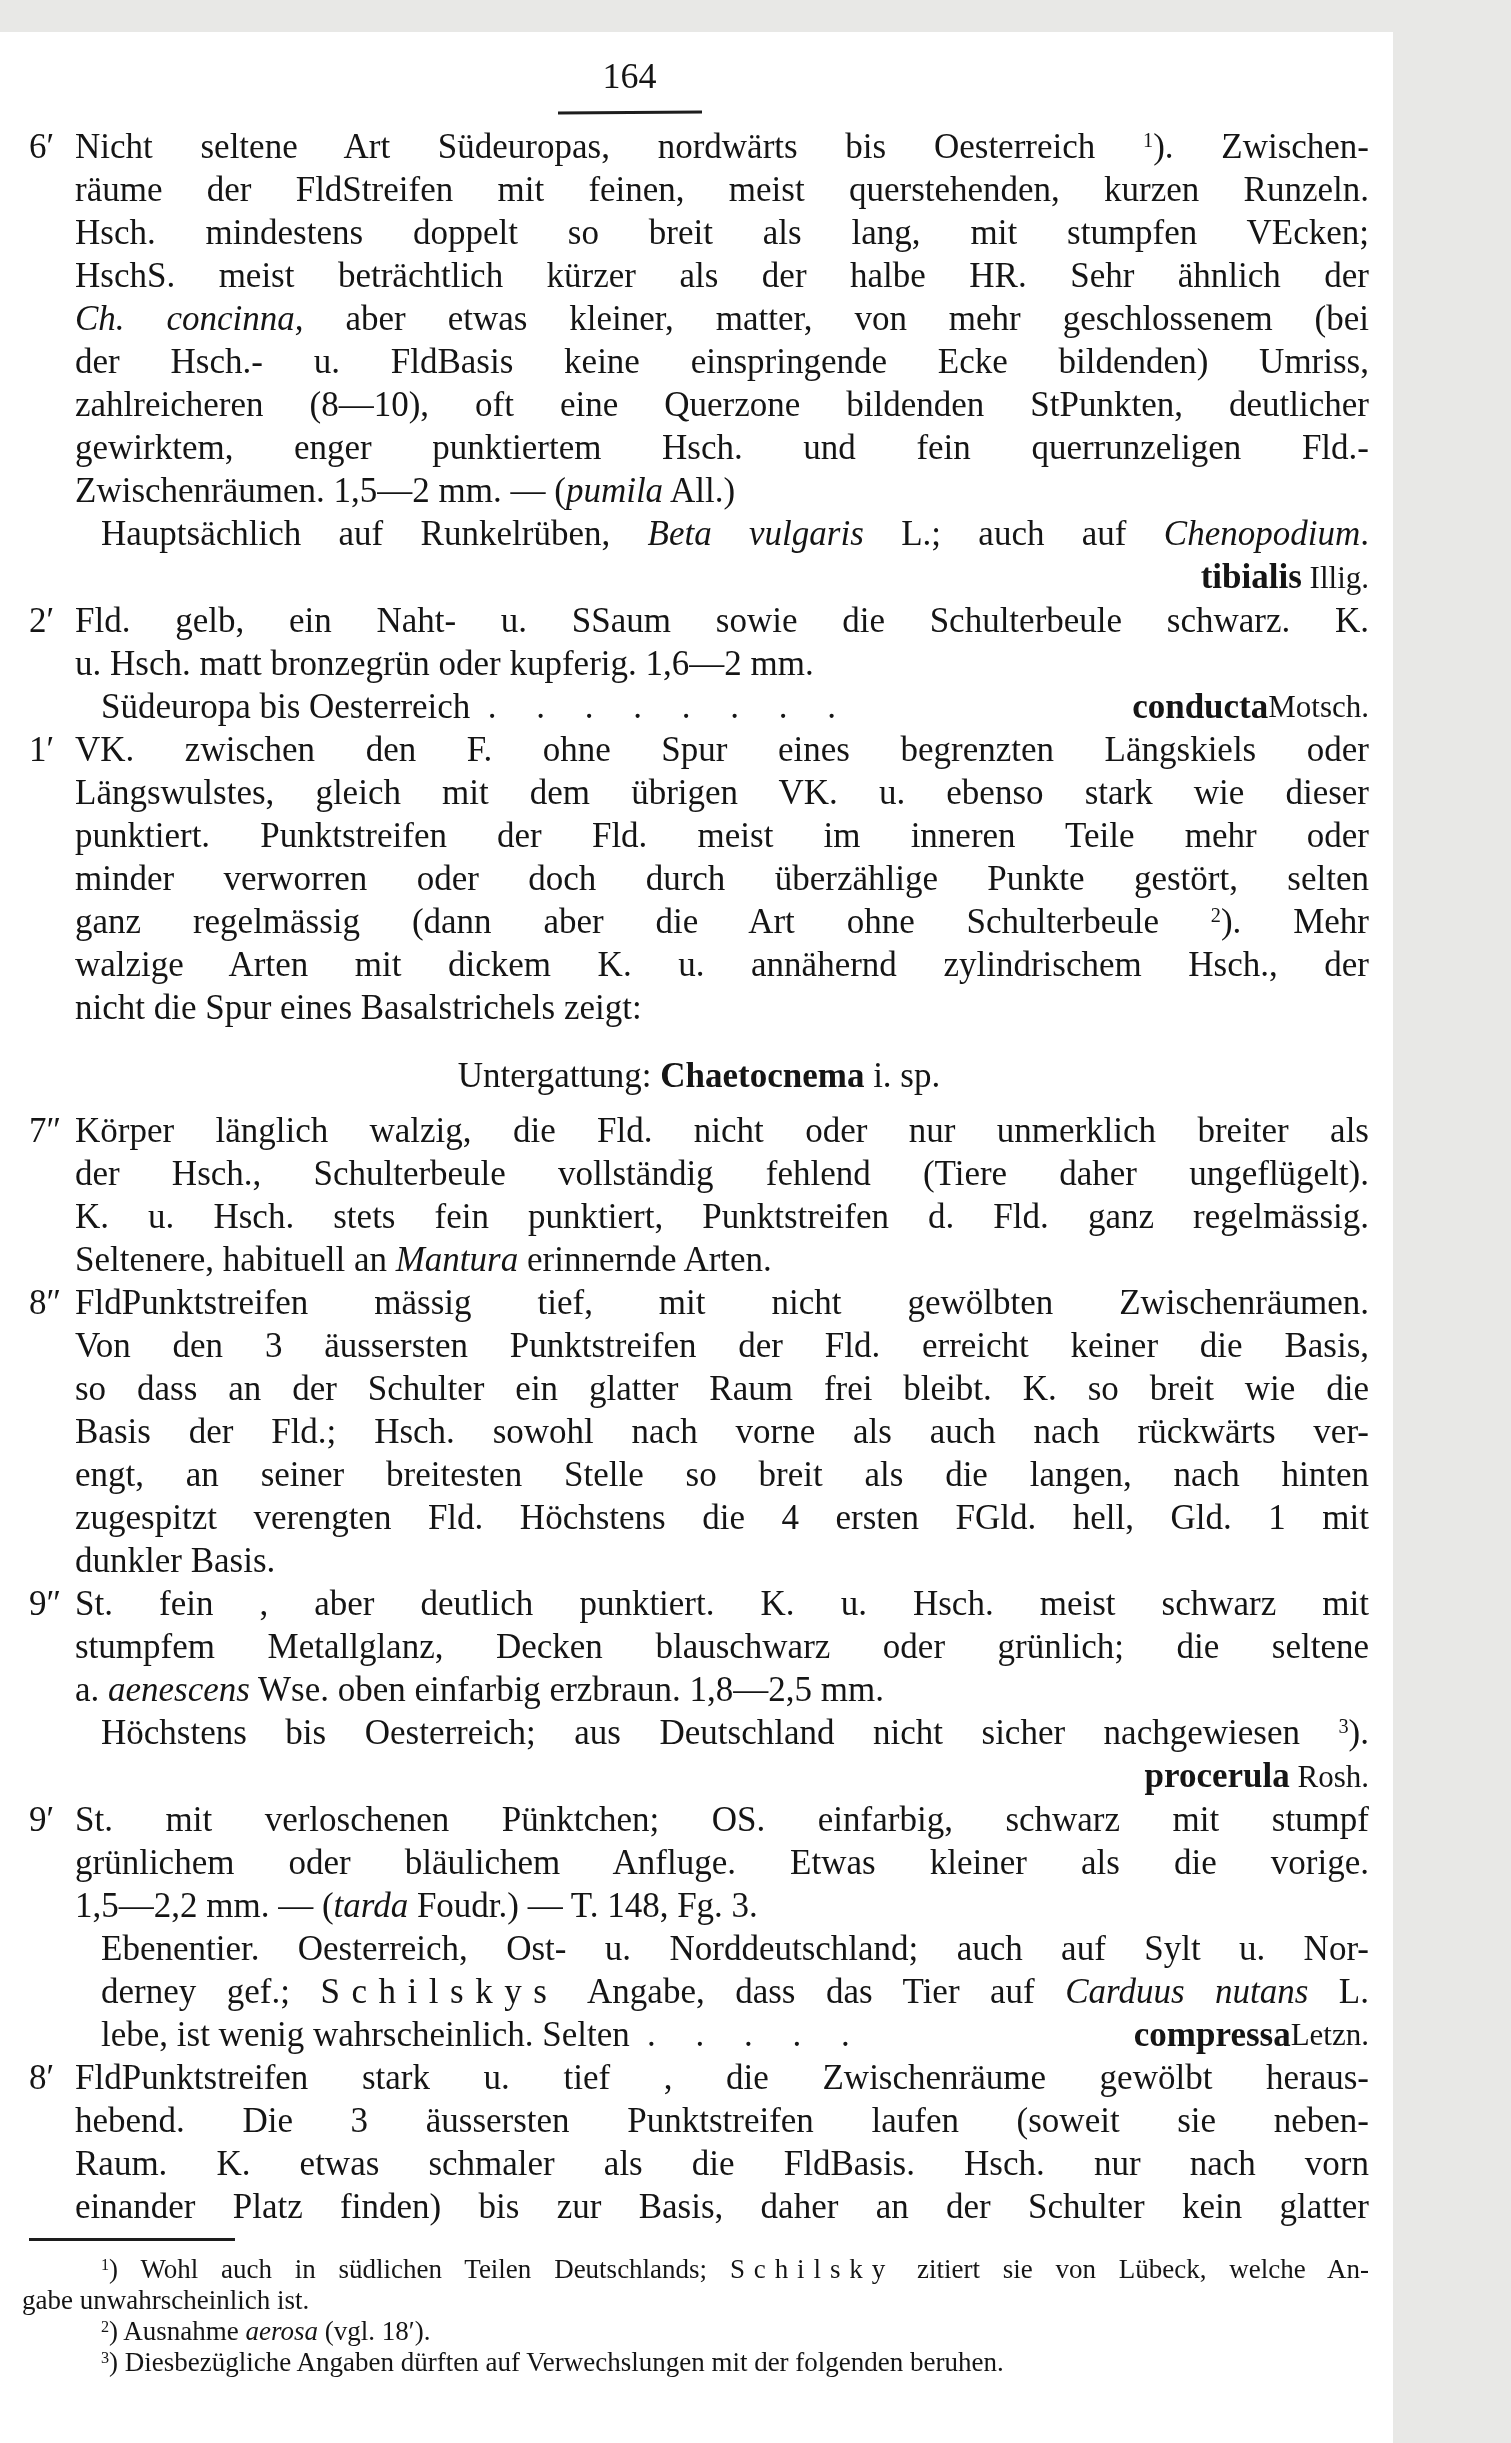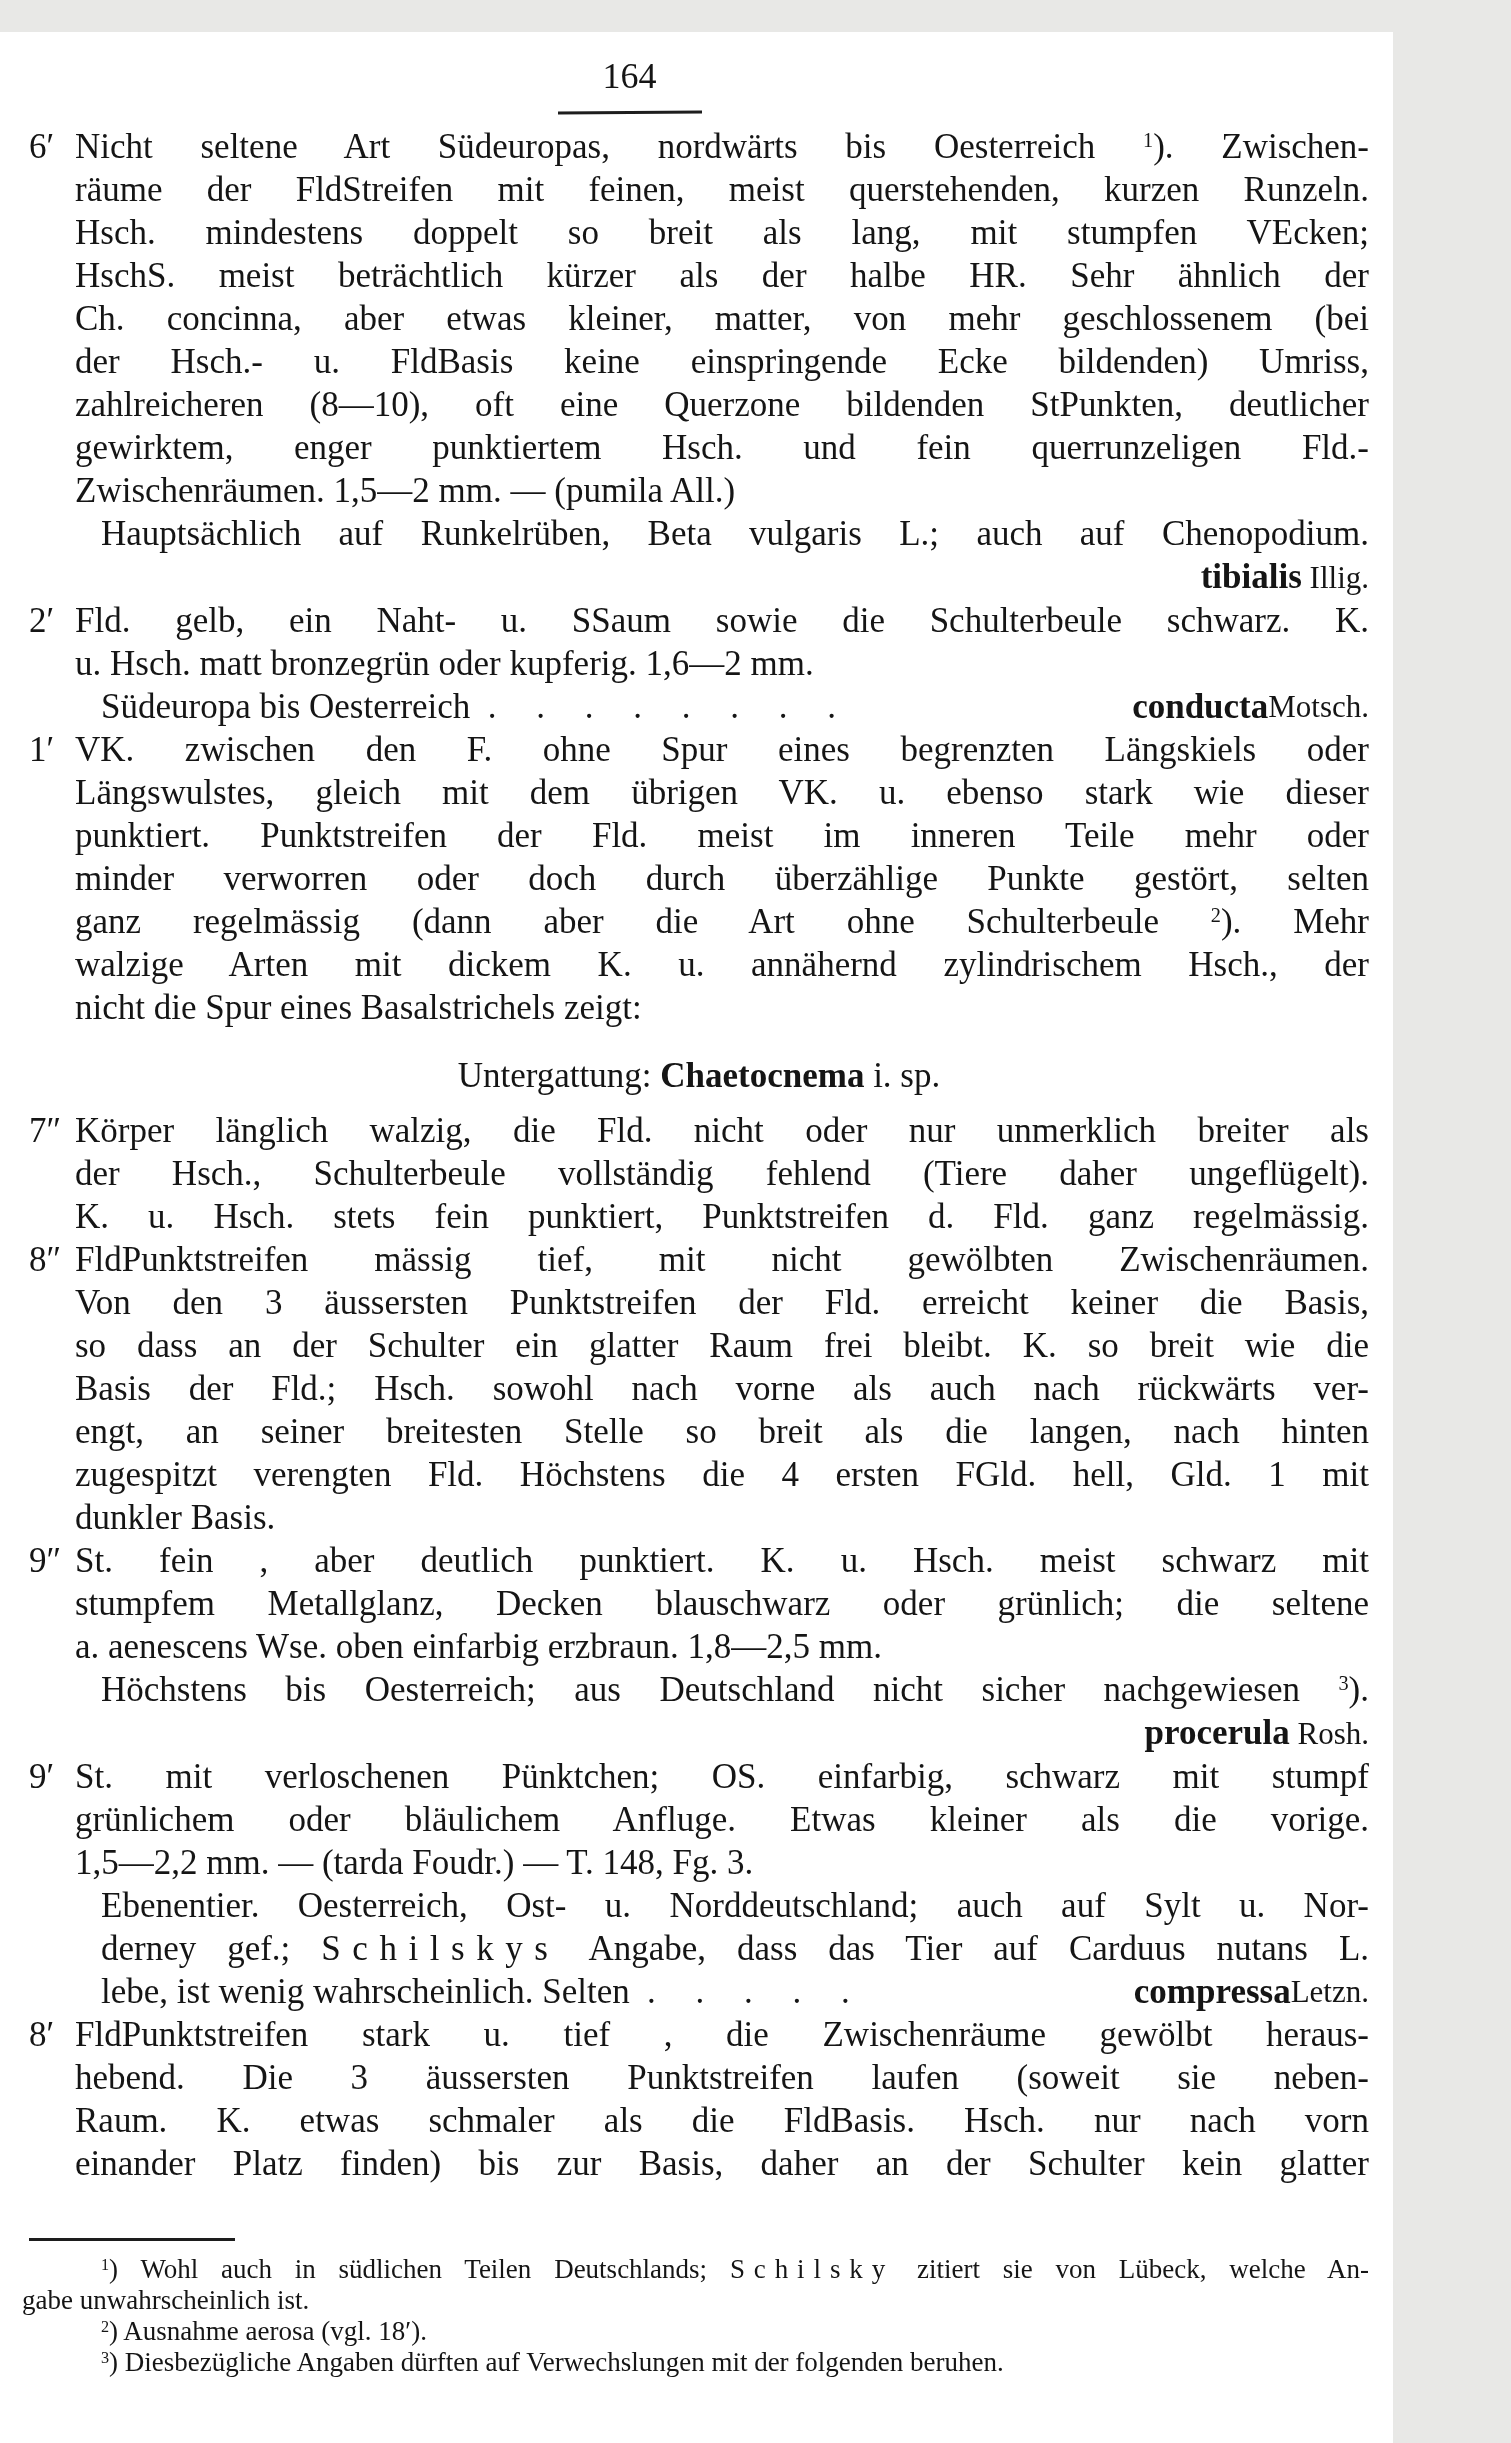--- a/index.html
+++ b/index.html
@@ -29,21 +29,21 @@
   .ln{position:relative;line-height:43px;white-space:normal;}
   .ind-main{padding-left:46px;}
   .ind-note{padding-left:72px;}
   .ind-head{padding-left:0;margin-top:25px;margin-bottom:11.5px;}
   .num{position:absolute;left:0;top:0;}
   .al-j{text-align:justify;text-align-last:justify;}
   .al-l{text-align:center;text-align-last:left;}
   .al-r{text-align:right;text-align-last:right;}
   .al-c{text-align:center;text-align-last:center;}
   .flex{display:flex;align-items:flex-end;text-align:left;text-align-last:left;}
-  .seg-i{}
+  .seg-i{font-style:italic;}
   .seg-b{font-weight:bold;}
   .seg-a{font-size:31px;}
   .seg-sp{letter-spacing:0.33em;}
   .seg-s{font-size:58%;position:relative;top:-0.52em;line-height:0;}
   .seg-d{flex:1;text-align:center;word-spacing:29px;letter-spacing:1px;
          white-space:nowrap;overflow:hidden;padding:0 17.3px;}
   
   .footnote-sep{
     position:absolute;top:2206px;left:29px;width:206px;height:2.9px;
     background:#1d1d1d;
@@ -87,20 +87,21 @@
       <div class="ln ind-main al-j"><span class="seg-r">Längswulstes, gleich mit dem übrigen VK. u. ebenso stark wie dieser</span></div>
       <div class="ln ind-main al-j"><span class="seg-r">punktiert. Punktstreifen der Fld. meist im inneren Teile mehr oder</span></div>
       <div class="ln ind-main al-j"><span class="seg-r">minder verworren oder doch durch überzählige Punkte gestört, selten</span></div>
       <div class="ln ind-main al-j"><span class="seg-r">ganz regelmässig (dann aber die Art ohne Schulterbeule </span><span class="seg-s">2</span><span class="seg-r">). Mehr</span></div>
       <div class="ln ind-main al-j"><span class="seg-r">walzige Arten mit dickem K. u. annähernd zylindrischem Hsch., der</span></div>
       <div class="ln ind-main al-l"><span class="seg-r">nicht die Spur eines Basalstrichels zeigt:</span></div>
       <div class="ln ind-head al-c"><span class="seg-r">Untergattung: </span><span class="seg-b">Chaetocnema</span><span class="seg-r"> i. sp.</span></div>
       <div class="ln ind-main al-j"><span class="num">7″</span><span class="seg-r">Körper länglich walzig, die Fld. nicht oder nur unmerklich breiter als</span></div>
       <div class="ln ind-main al-j"><span class="seg-r">der Hsch., Schulterbeule vollständig fehlend (Tiere daher ungeflügelt).</span></div>
       <div class="ln ind-main al-j"><span class="seg-r">K. u. Hsch. stets fein punktiert, Punktstreifen d. Fld. ganz regelmässig.</span></div>
+      <div class="ln ind-main al-l"><span class="seg-r">Seltenere, habituell an </span><span class="seg-i">Mantura</span><span class="seg-r"> erinnernde Arten.</span></div>
       <div class="ln ind-main al-j"><span class="num">8″</span><span class="seg-r">FldPunktstreifen mässig tief, mit nicht gewölbten Zwischenräumen.</span></div>
       <div class="ln ind-main al-j"><span class="seg-r">Von den 3 äussersten Punktstreifen der Fld. erreicht keiner die Basis,</span></div>
       <div class="ln ind-main al-j"><span class="seg-r">so dass an der Schulter ein glatter Raum frei bleibt. K. so breit wie die</span></div>
       <div class="ln ind-main al-j"><span class="seg-r">Basis der Fld.; Hsch. sowohl nach vorne als auch nach rückwärts ver-</span></div>
       <div class="ln ind-main al-j"><span class="seg-r">engt, an seiner breitesten Stelle so breit als die langen, nach hinten</span></div>
       <div class="ln ind-main al-j"><span class="seg-r">zugespitzt verengten Fld. Höchstens die 4 ersten FGld. hell, Gld. 1 mit</span></div>
       <div class="ln ind-main al-l"><span class="seg-r">dunkler Basis.</span></div>
       <div class="ln ind-main al-j"><span class="num">9″</span><span class="seg-r">St. fein , aber deutlich punktiert. K. u. Hsch. meist schwarz mit</span></div>
       <div class="ln ind-main al-j"><span class="seg-r">stumpfem Metallglanz, Decken blauschwarz oder grünlich; die seltene</span></div>
       <div class="ln ind-main al-l"><span class="seg-r">a. </span><span class="seg-i">aenescens</span><span class="seg-r"> Wse. oben einfarbig erzbraun. 1,8—2,5 mm.</span></div>

